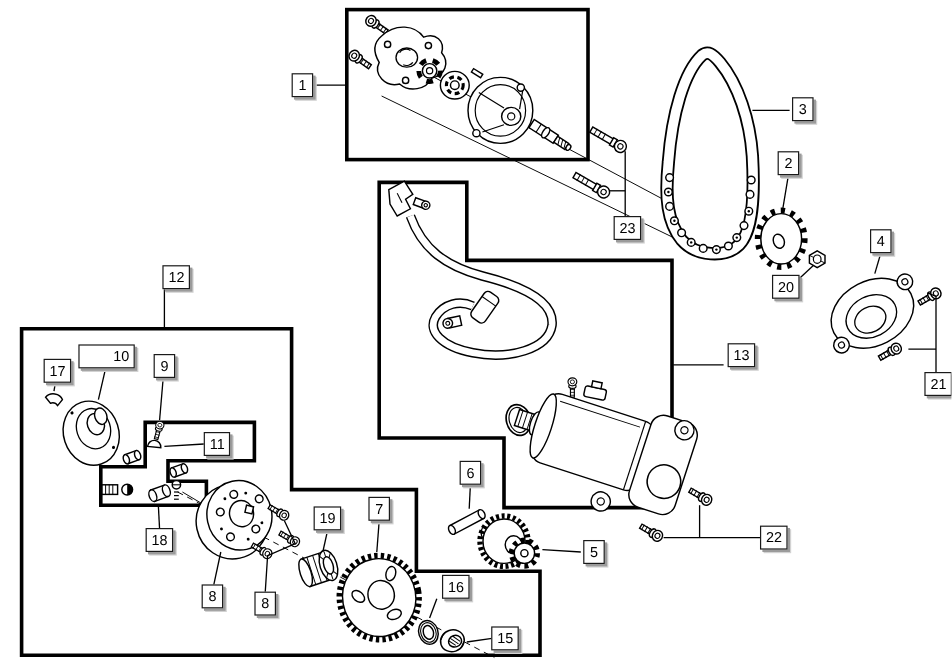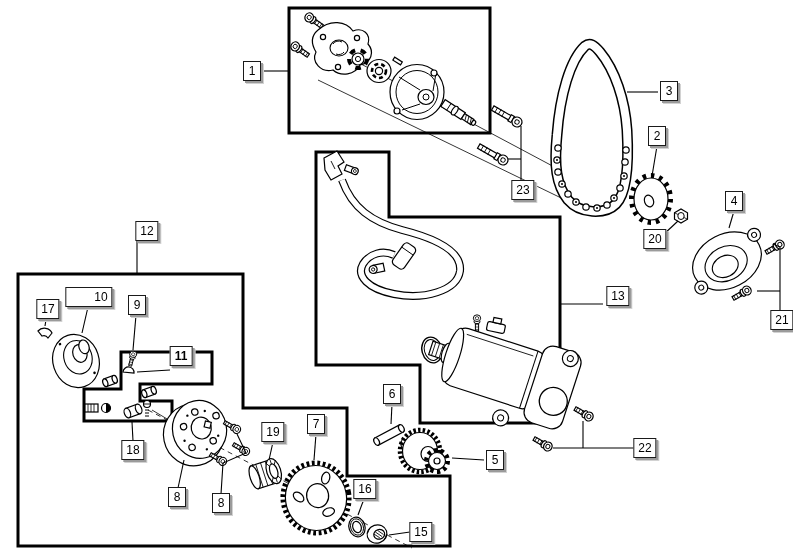--- a/index.html
+++ b/index.html
@@ -372,26 +372,26 @@
       <div class="callout" style="left: 252px; top: 71px;">1</div>
       <div class="callout" style="left: 657px; top: 136px;">2</div>
       <div class="callout" style="left: 669px; top: 91px;">3</div>
       <div class="callout" style="left: 734px; top: 201px;">4</div>
       <div class="callout" style="left: 495px; top: 460px;">5</div>
       <div class="callout" style="left: 392px; top: 394px;">6</div>
       <div class="callout" style="left: 316px; top: 424px;">7</div>
       <div class="callout" style="left: 177px; top: 497px;">8</div>
       <div class="callout" style="left: 137px; top: 305px;">9</div>
       <div class="callout" style="left: 89px; top: 297px; padding-left: 28px;">10</div>
-      <div class="callout" style="left: 181px; top: 356px; font-weight: bold;">11</div>
+      <div class="callout" style="left: 181px; top: 370px;">11</div>
       <div class="callout" style="left: 147px; top: 231px;">12</div>
       <div class="callout" style="left: 618px; top: 296px;">13</div>
       <div class="callout" style="left: 221px; top: 503px;">8</div>
       <div class="callout" style="left: 421px; top: 532px; text-align: center;">15</div>
-      <div class="callout" style="left: 365px; top: 489px;">16</div>
+      <div class="callout" style="left: 380px; top: 489px;">16</div>
       <div class="callout" style="left: 48px; top: 297px; margin-top: 12px;">17</div>
       <div class="callout" style="left: 133px; top: 450px;">18</div>
       <div class="callout" style="left: 273px; top: 432px;">19</div>
       <div class="callout" style="left: 655px; top: 239px;">20</div>
       <div class="callout" style="left: 782px; top: 320px;">21</div>
       <div class="callout" style="left: 645px; top: 448px;">22</div>
       <div class="callout" style="left: 523px; top: 190px;">23</div>
     </div>
 </div>
 

